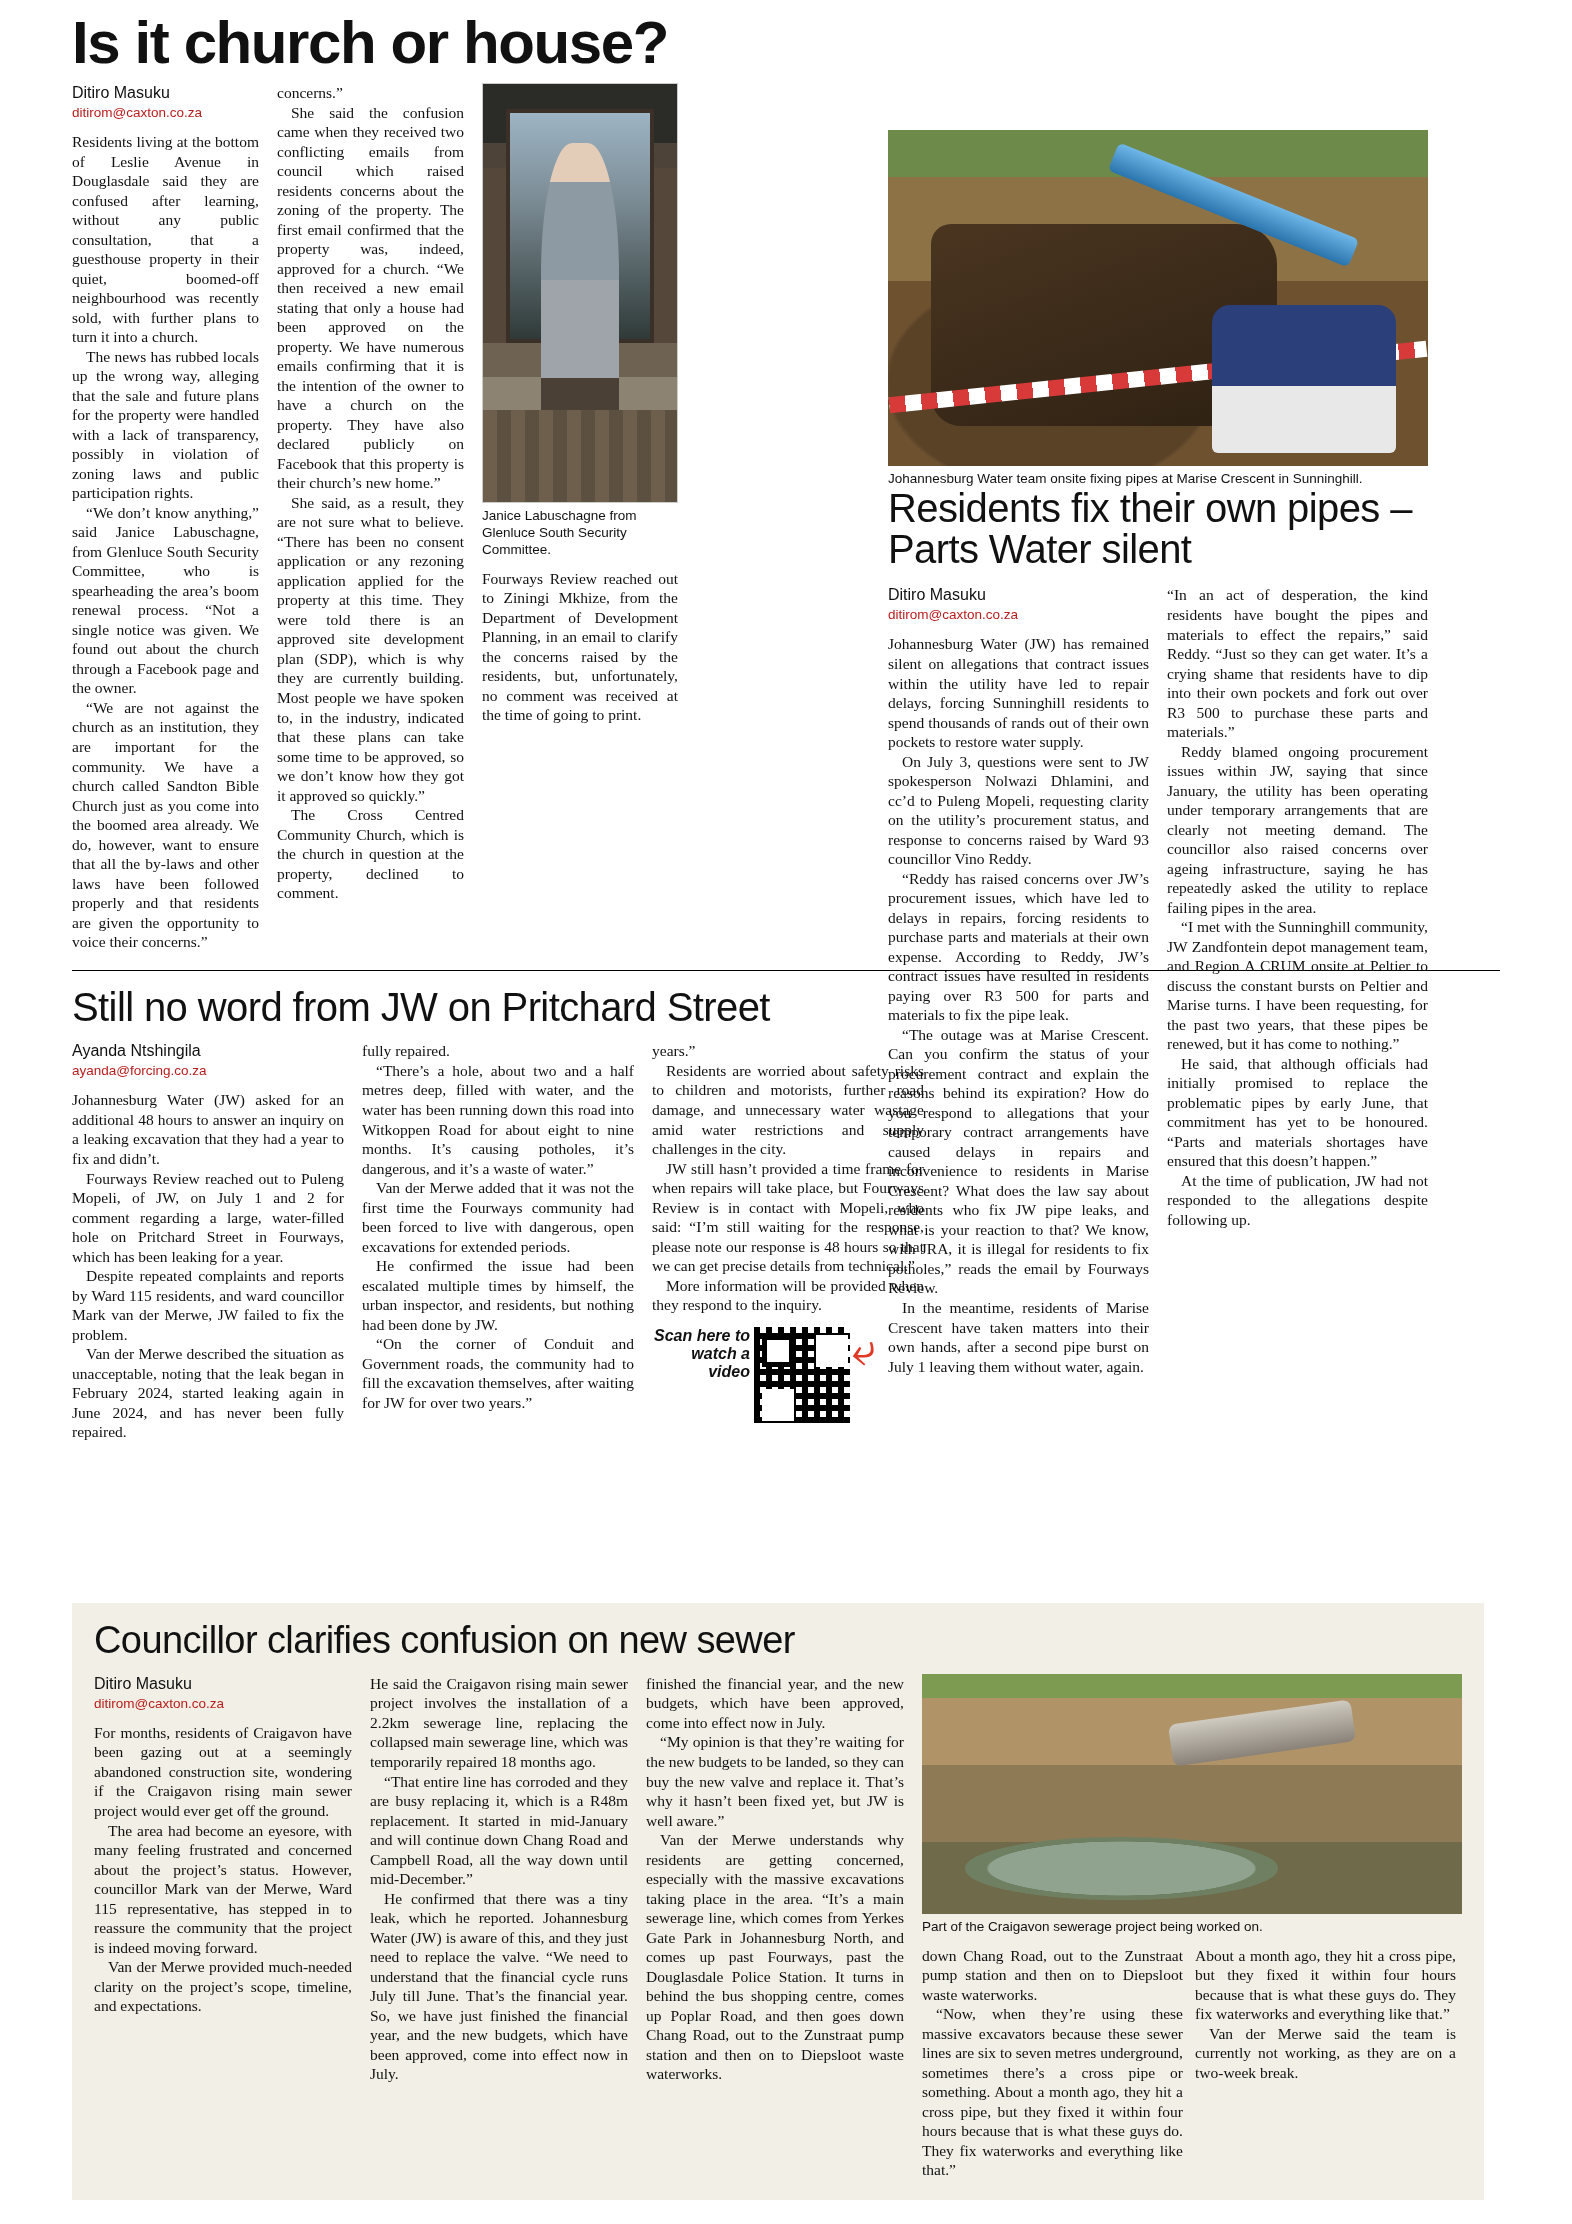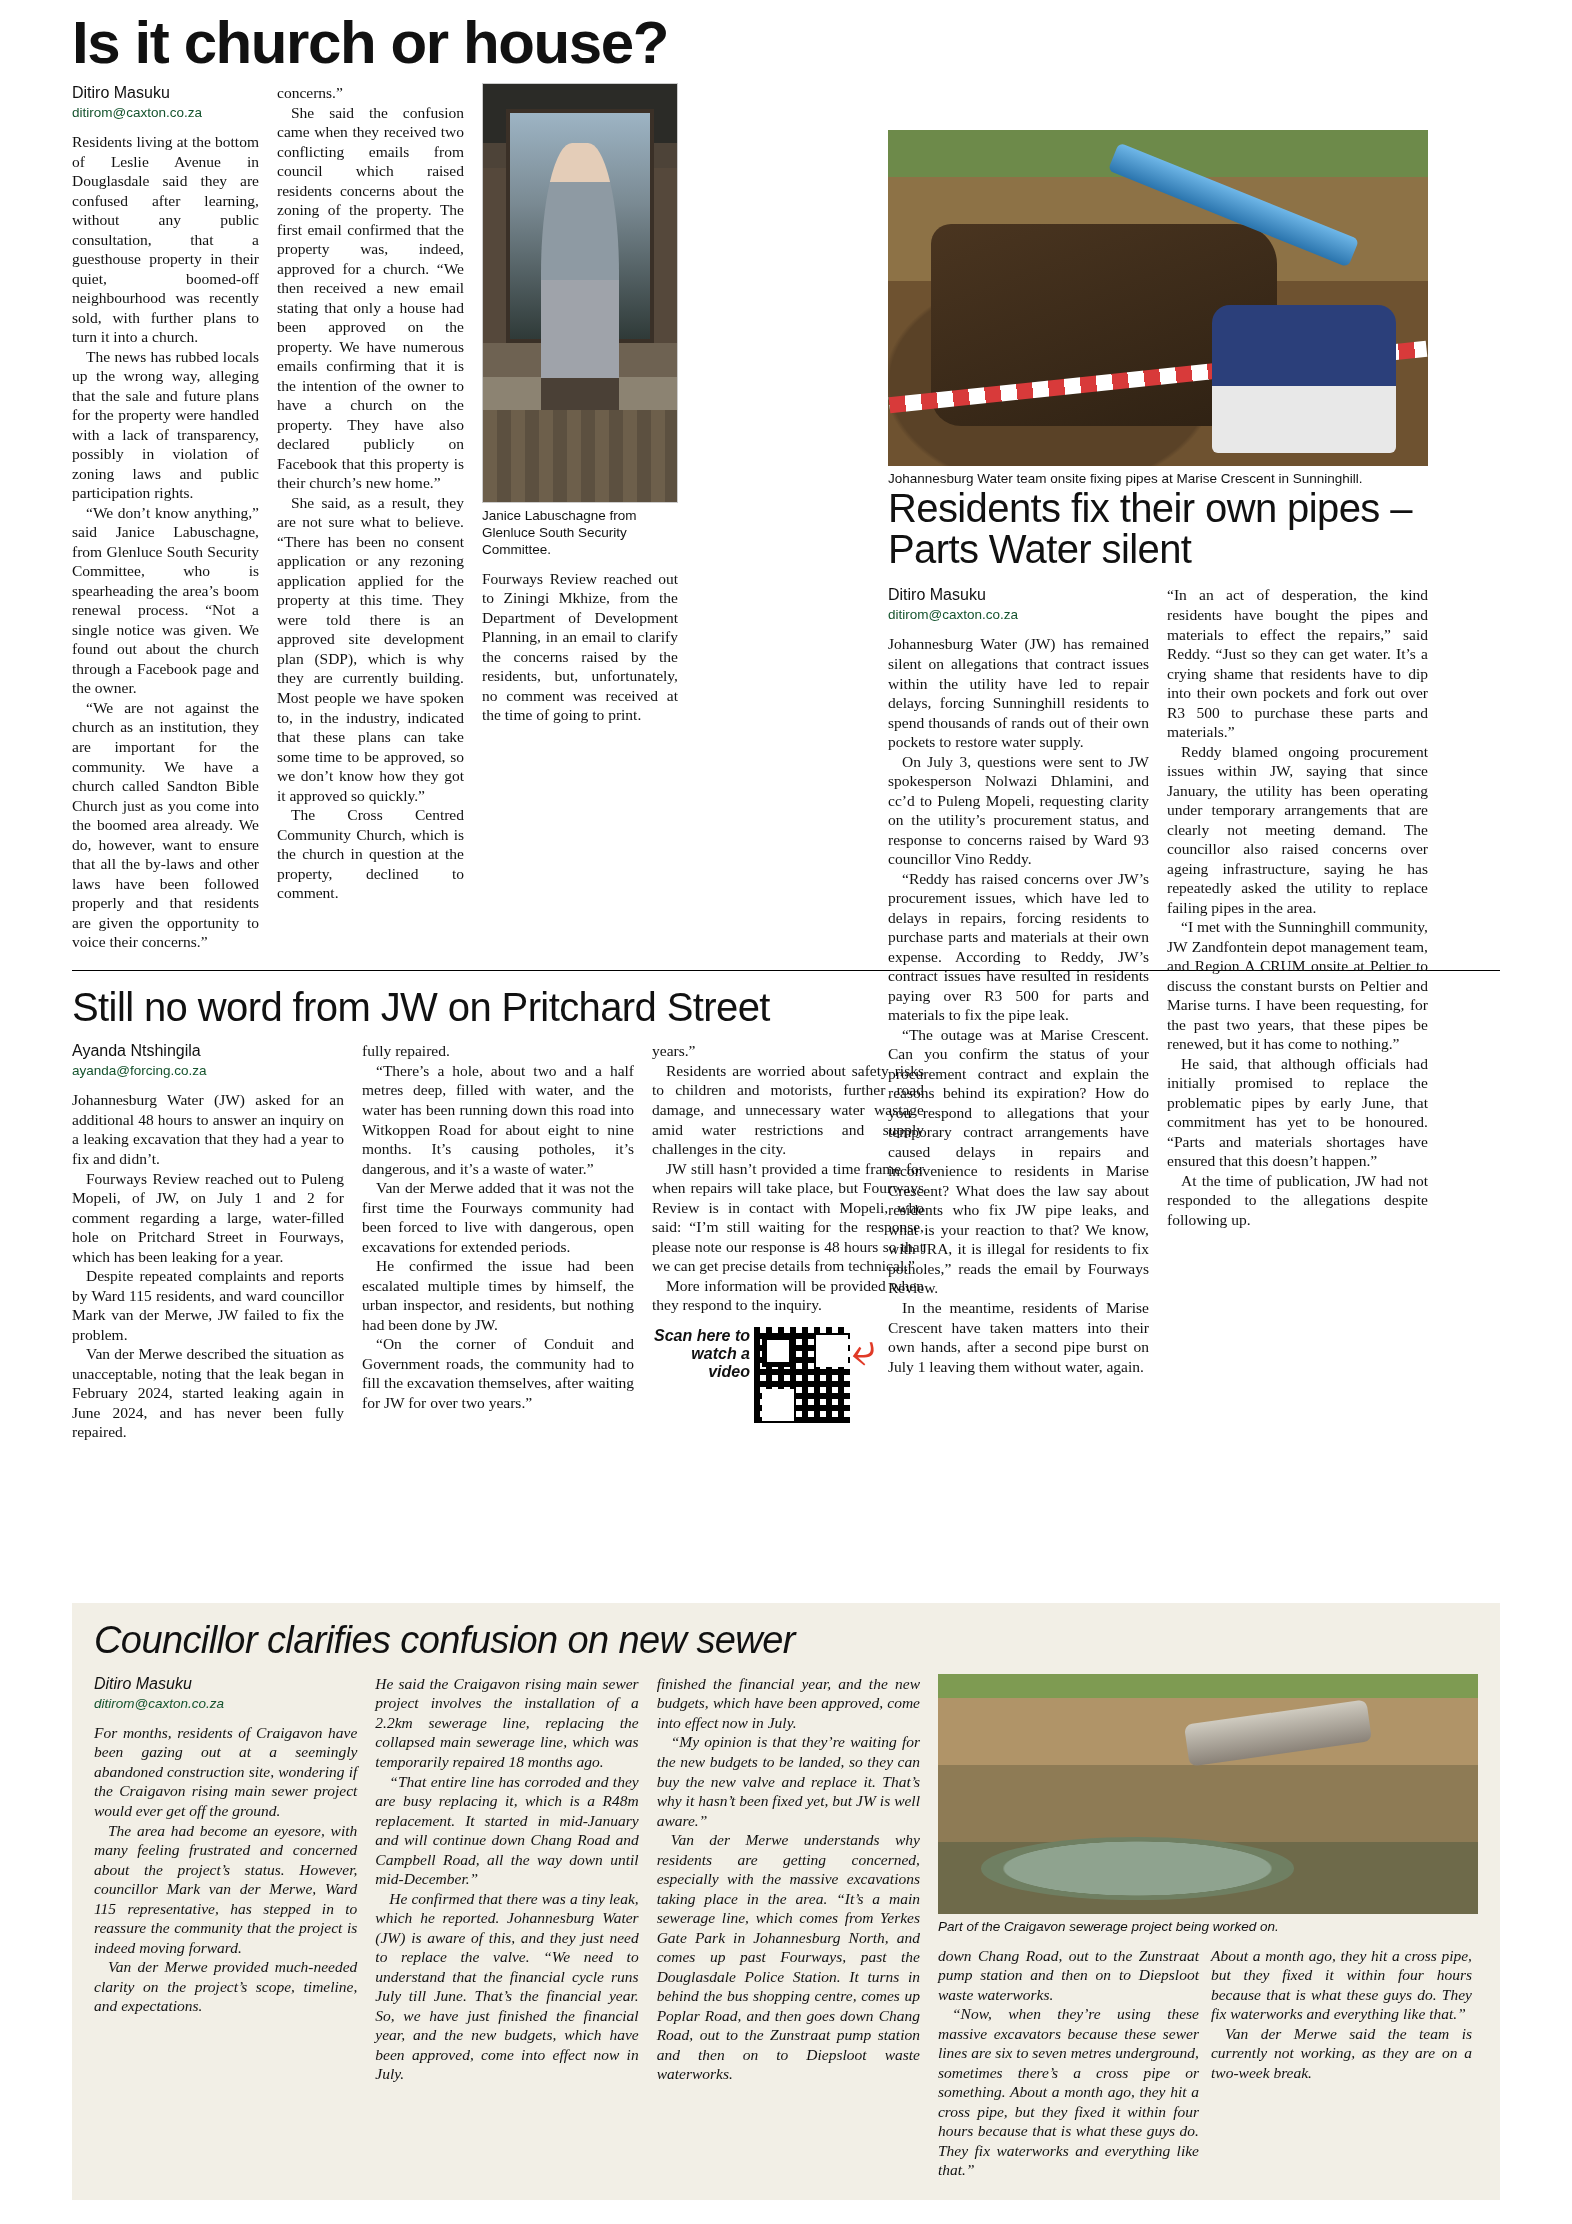--- a/index.html
+++ b/index.html
@@ -18,21 +18,21 @@
     font-family:"Liberation Sans", sans-serif;
     font-size:15px; padding-top:62px; padding-bottom:6px;
     border-bottom:2px solid #000;
   }
   .masthead .left { font-weight:400; }
   .masthead .left b { font-weight:700; }
   .masthead .right { font-weight:700; }
 
   
   .byline { font-family:"Liberation Sans", sans-serif; font-size:16px; font-weight:400; line-height:1.25; margin-bottom:2px;}
-  .email  { font-family:"Liberation Sans", sans-serif; font-size:13.5px; color:#14532d; margin-bottom:12px;}
+  .email  { font-family:"Liberation Sans", sans-serif; font-size:13.5px; color:#b91c1c; margin-bottom:12px;}
   p.body  { font-size:15.5px; line-height:1.26; margin:0 0 0 0; text-align:justify; text-indent:14px; hyphens:auto;}
   p.body.first { text-indent:0; }
   .caption { font-family:"Liberation Sans", sans-serif; font-size:13.5px; line-height:1.25; color:#111; margin-top:5px; }
 
   
   h1.hl {
     font-family:"Liberation Sans", sans-serif;
     font-weight:700; letter-spacing:-1.4px;
     margin:0; line-height:0.95;
   }
@@ -129,22 +129,22 @@
   }
   .qr::after{
     content:""; position:absolute; left:8px; top:8px; width:22px; height:22px;
     border:5px solid #000; background:#fff;
     box-shadow: 54px 0 0 -0px #fff, 0 54px 0 0 #fff;
   }
   .arrow { font-size:46px; color:#e03a27; line-height:1; transform:scaleX(-1); }
 
   
   .bottom {
-    position:absolute; left:72px; right:72px; bottom:38px;
-    background:#f2efe6; padding:18px 22px 20px;font-style:italic;
+    position:absolute; left:72px; right:88px; bottom:38px;
+    background:#f2efe6; padding:18px 22px 20px;
   }
   .s4-title { font-size:38px; }
   .s4-grid { display:flex; gap:18px; margin-top:14px; }
   .s4-col { width:272px; }
   .s4-right { width:540px; }
   .photo-bot {
     width:540px; height:240px; position:relative; overflow:hidden; background:#9b8866;
   }
   .photo-bot .g { position:absolute; inset:0;
     background:linear-gradient(180deg,#7e9b52 0 10%, #b09468 10% 38%, #8e7b55 38% 70%, #6e6a4a 70% 100%);

